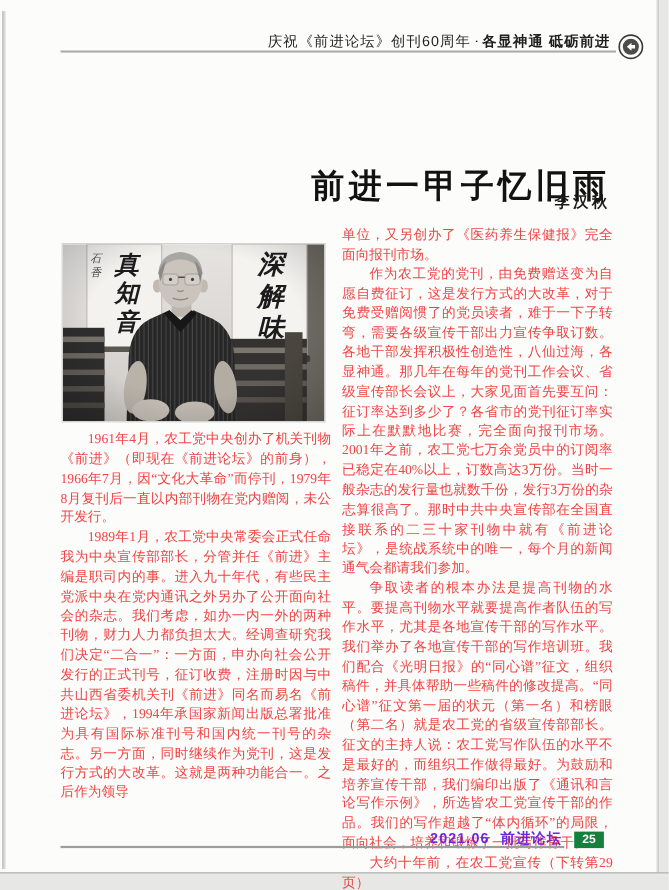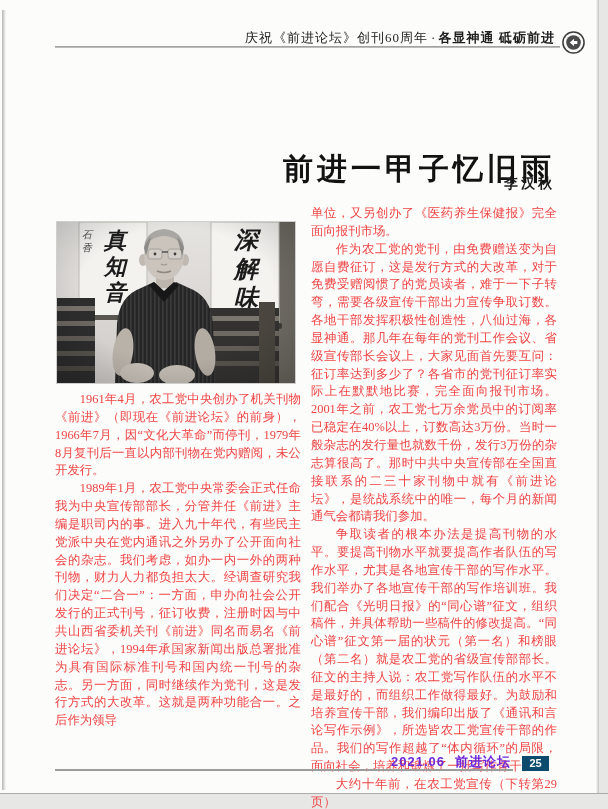--- a/index.html
+++ b/index.html
@@ -24,21 +24,21 @@
   .edge-right-pad { position:absolute; left:599px; top:0; bottom:0; width:9px; background:#e7e7e6; }
   .edge-bottom-pad {
     position:absolute; left:0; top:793px; width:608px; height:16px;
     background:#e7e7e6; border-top:1px solid #ababab;
   }
   
   .header-row {
     position:absolute; top:29px; left:55px; width:500px;
     text-align:right; font-size:13px; color:#1f1f1f; white-space:nowrap;
   }
-  .h-light { font-family:Liberation Serif, serif; letter-spacing:1px;text-align:right; }
+  .h-light { font-family:Liberation Sans, sans-serif; letter-spacing:1px;text-align:right; }
   .h-dot { padding:0 3px; }
   .h-bold { font-family:"Liberation Sans", sans-serif; font-weight:bold; letter-spacing:1px; }
   .badge-icon { position:absolute; top:30px; left:561px; width:25px; height:25px; }
   .header-rule {
     position:absolute; top:46px; left:55px; width:505px; height:2px;
     background:linear-gradient(#969696, #c9c9c9);
   }
   
   .title {
     position:absolute; top:129px; left:53px; width:502px;
@@ -64,21 +64,21 @@
   
   .footer-rule { position:absolute; top:769px; left:55px; width:458px; height:2px; background:#9c9c9c; }
   .footer-text {
     position:absolute; top:753px; left:255px; width:256px; text-align:right;
     font-family:"Liberation Sans", sans-serif; font-weight:bold;
     font-size:13px; color:#6d28d9; letter-spacing:1px; white-space:nowrap;
   }
   .footer-issue { margin-right:10px; }
   .pagenum-box {
     position:absolute; left:522px; top:756px; width:27px; height:15px;
-    background:#0c4a6e; color:#ffffff; text-align:center;
+    background:#15803d; color:#ffffff; text-align:center;
     font-family:"Liberation Sans", sans-serif; font-weight:bold;
     font-size:11px; line-height:15px;
   }
   .cal-big   { font-family:"Liberation Serif", serif; font-style:italic; fill:#1c1c1c; }
   .cal-small { font-family:"Liberation Serif", serif; font-style:italic; fill:#4a4a4a; }
 </style>
 </head>
 <body>
 
 <div class="page">

